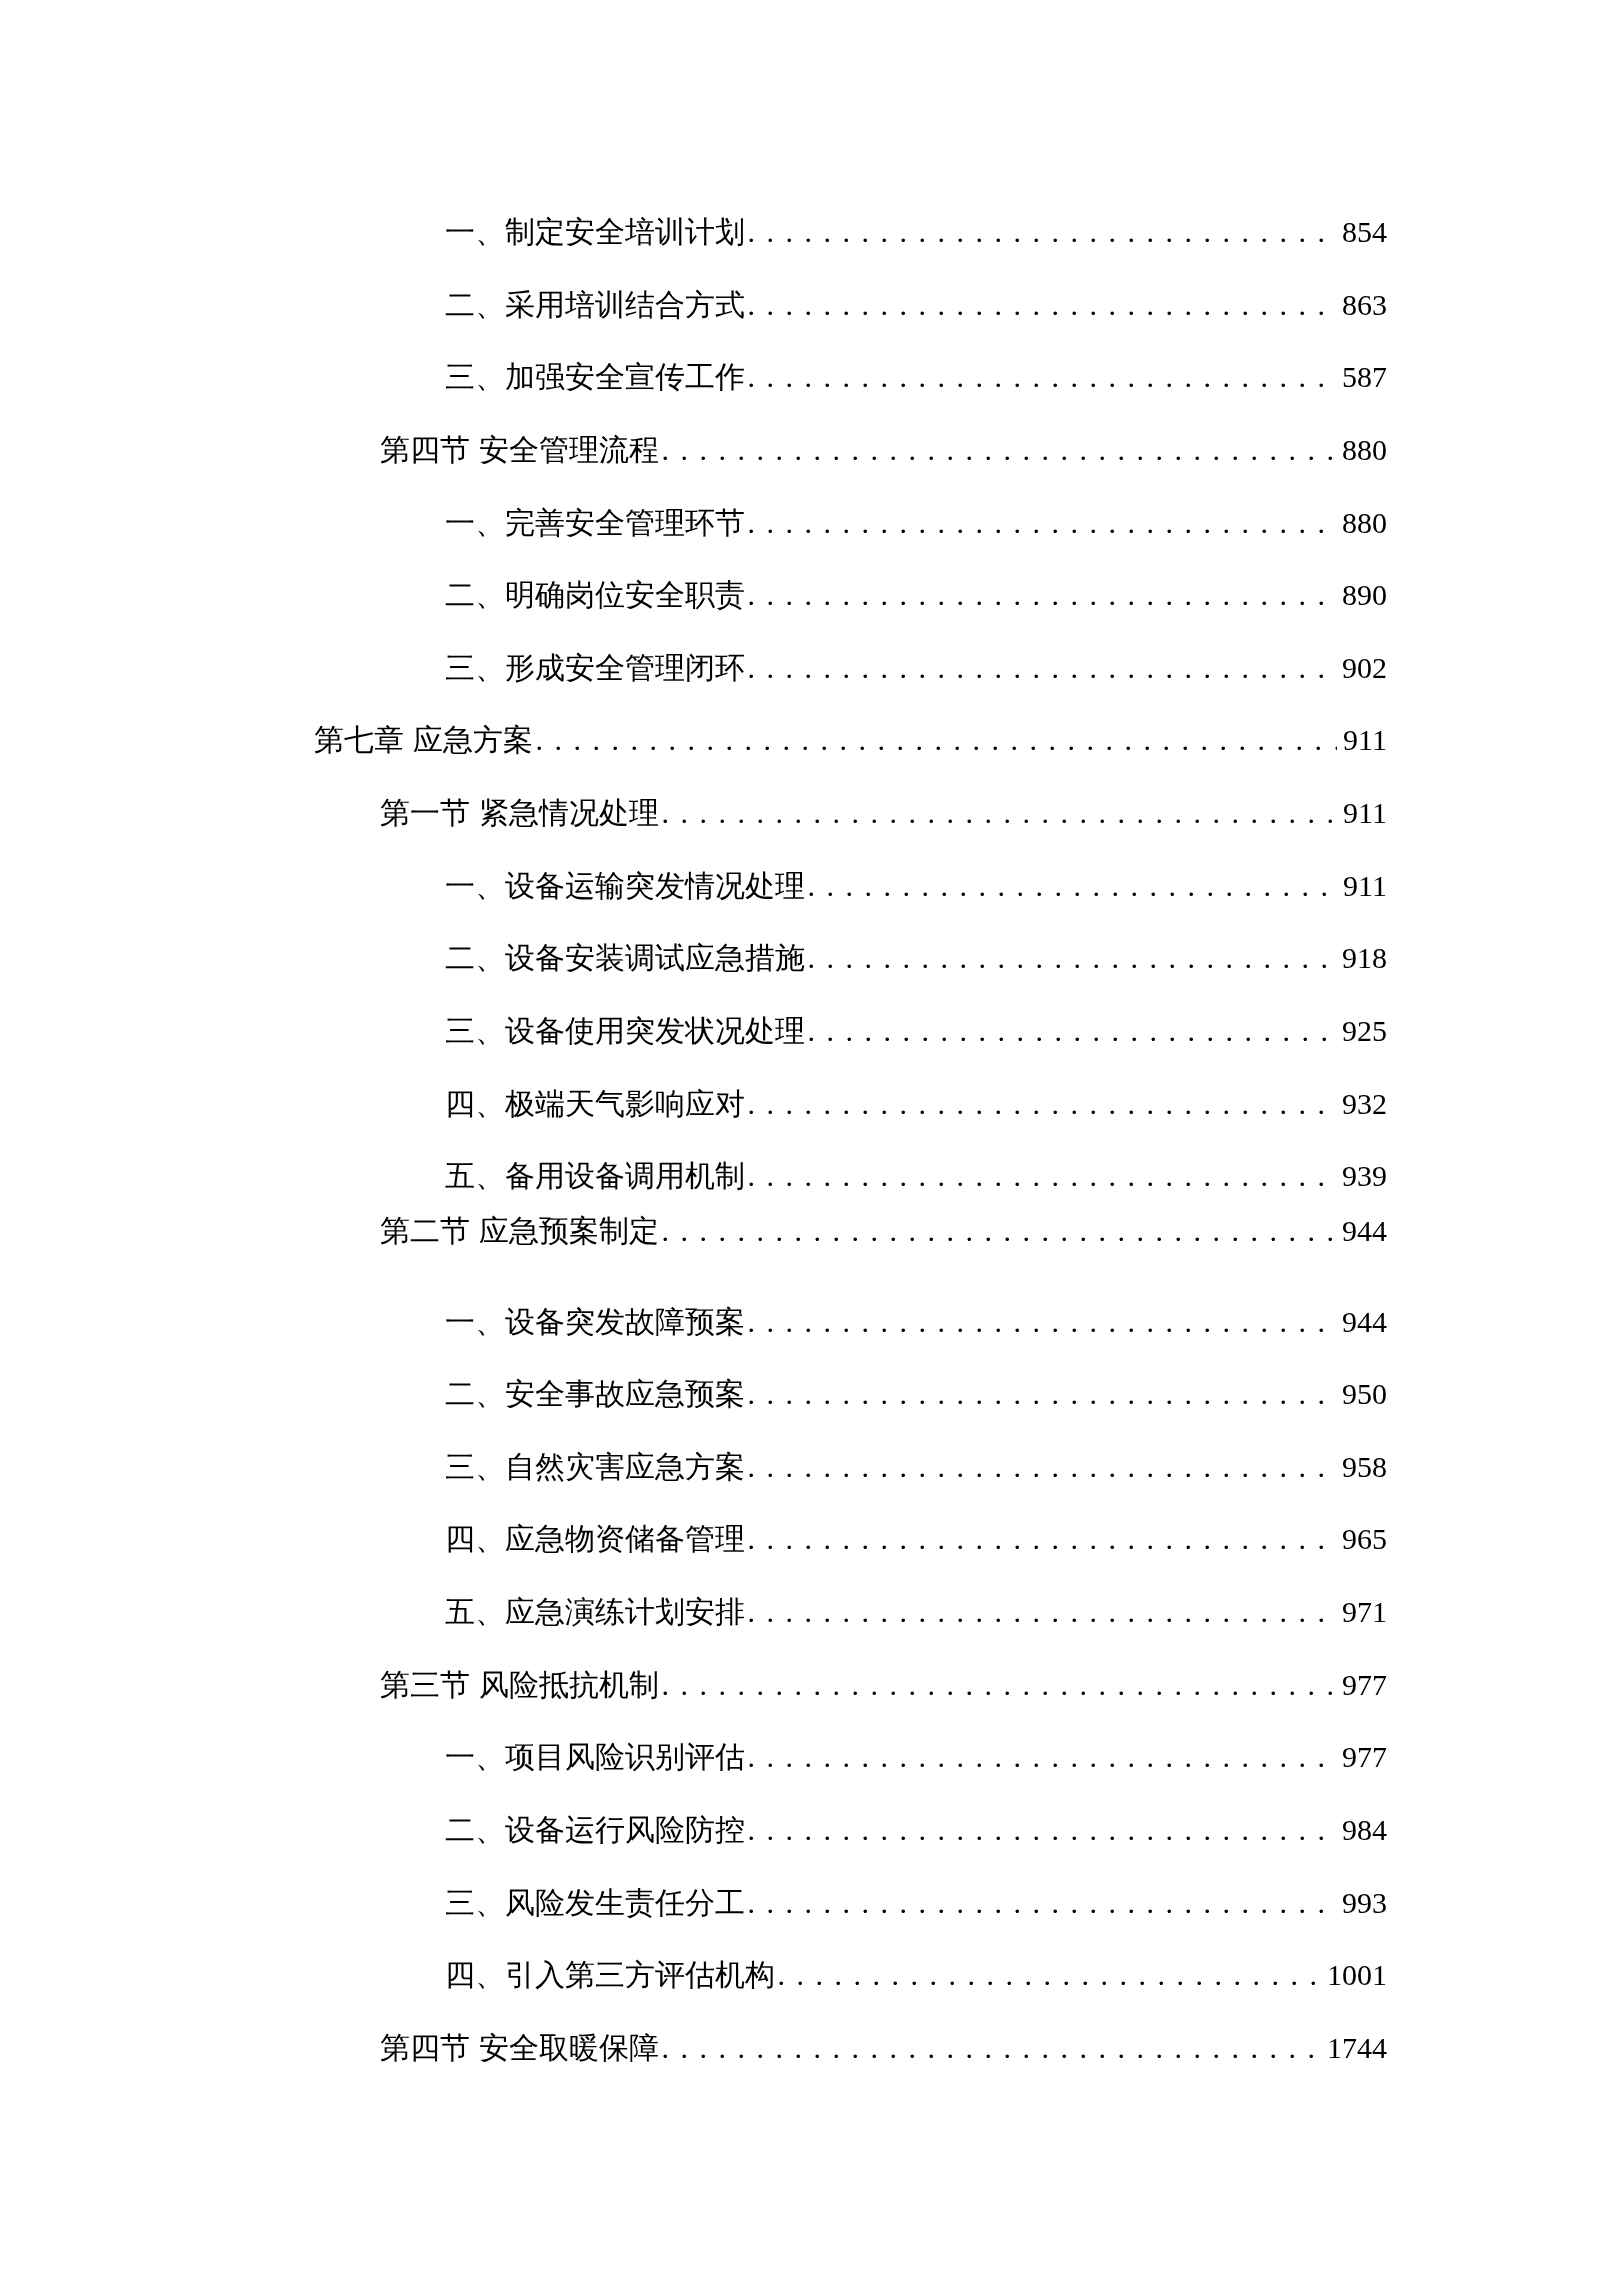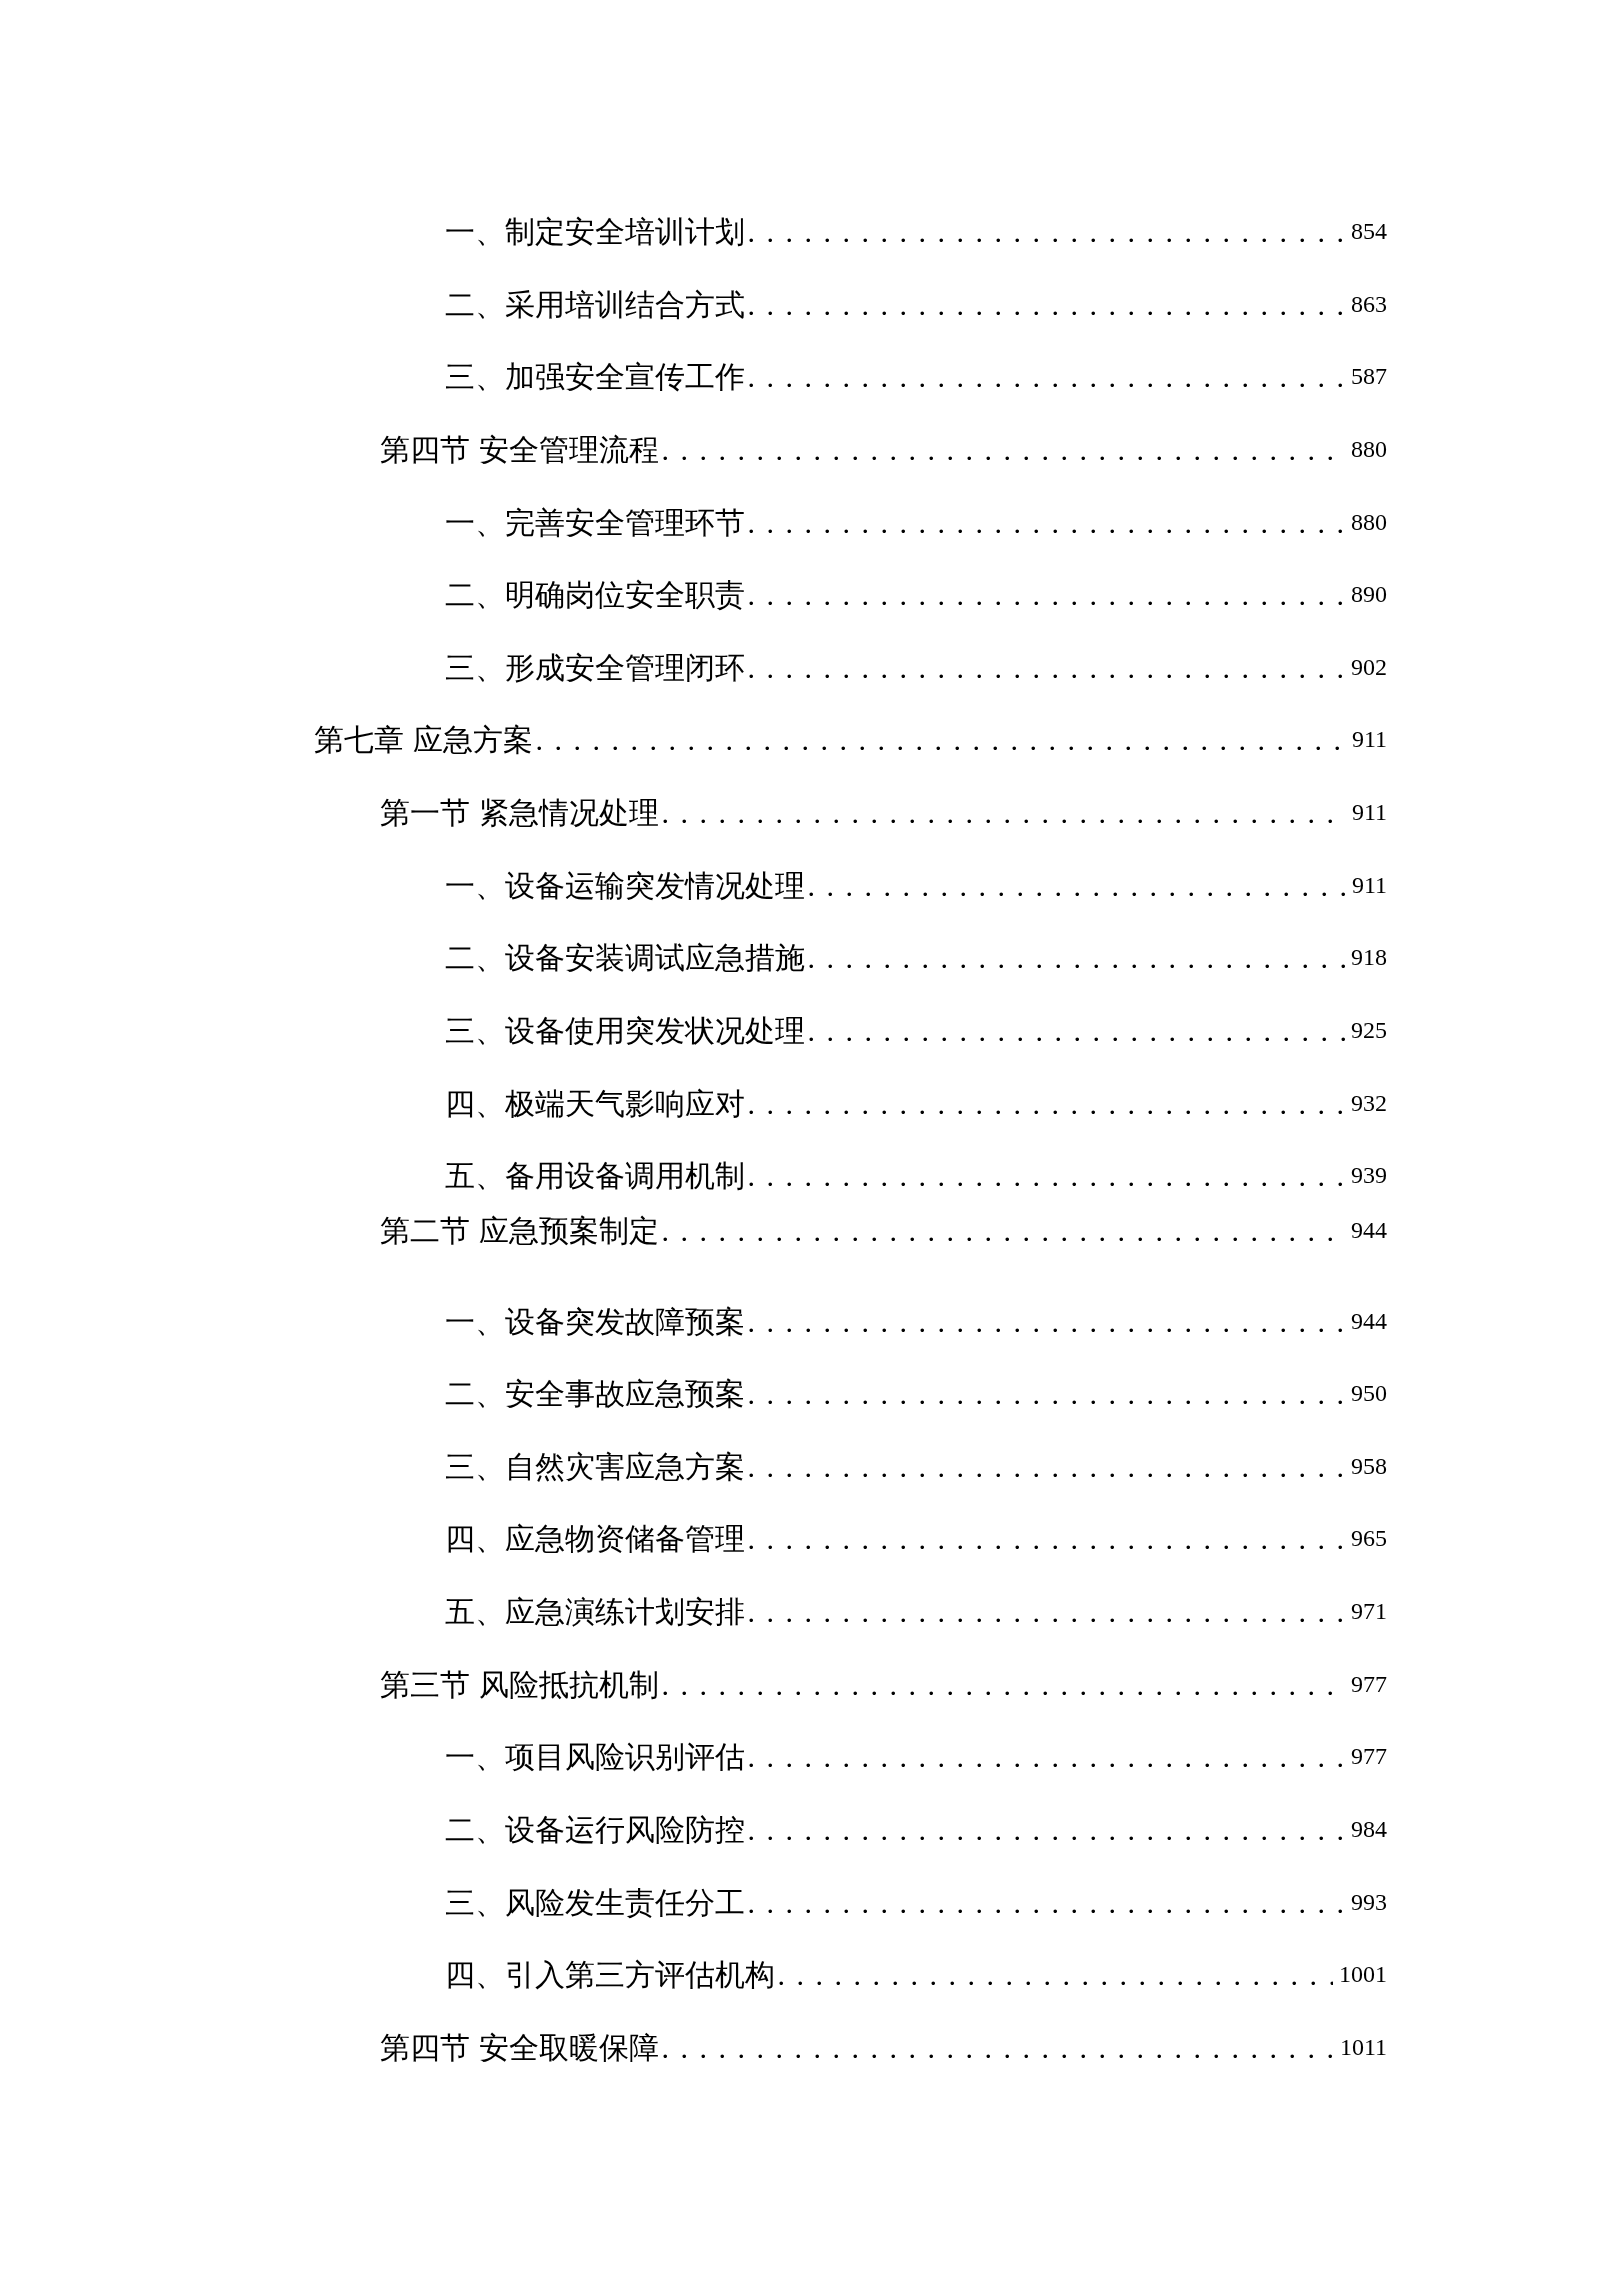--- a/index.html
+++ b/index.html
@@ -10,21 +10,21 @@
          font-size: 30px; line-height: 39px; white-space: nowrap; right: 236px; }
   .lvl1 { left: 314px; justify-content: flex-end; }
   .lvl2 { left: 380px; }
   .lvl3 { left: 445px; }
   .marker { display: inline-block; width: 82px; }
   .lvl2 .marker, .lvl1 .marker { width: auto; margin-right: 9px; }
   .title { flex: 0 0 auto; }
   .leader { flex: 1 1 auto; overflow: hidden; margin: 0 6.5px 0 2.6px;
             letter-spacing: 3.9px; font-family: "Liberation Serif", serif; }
   .leader::before { content: ". . . . . . . . . . . . . . . . . . . . . . . . . . . . . . . . . . . . . . . . . . . . . . . . . . . . . . . . . . . . . . . . . . . . . . . . . . . . . . . . . . . . . . . . . . . . . . . . . . . . . . . . . . . . . ."; letter-spacing: 2px; }
-  .page { flex: 0 0 auto; font-family: "Liberation Serif", serif; font-size: 24px; }
+  .page { flex: 0 0 auto; font-family: "Liberation Serif", serif; font-size: 30px; }
 </style>
 </head>
 <body>
 
 <div class="toc">
   <div class="row lvl3" style="top:212px">
       <span class="marker">一、</span>
       <span class="title">制定安全培训计划</span>
       <span class="leader"></span>
       <span class="page">854</span>
@@ -170,16 +170,16 @@
   <div class="row lvl3" style="top:1955px">
       <span class="marker">四、</span>
       <span class="title">引入第三方评估机构</span>
       <span class="leader"></span>
       <span class="page">1001</span>
     </div>
   <div class="row lvl2" style="top:2028px">
       <span class="marker">第四节</span>
       <span class="title">安全取暖保障</span>
       <span class="leader"></span>
-      <span class="page">1011</span>
+      <span class="page">1744</span>
     </div>
 </div>
 
 
 </body></html>

